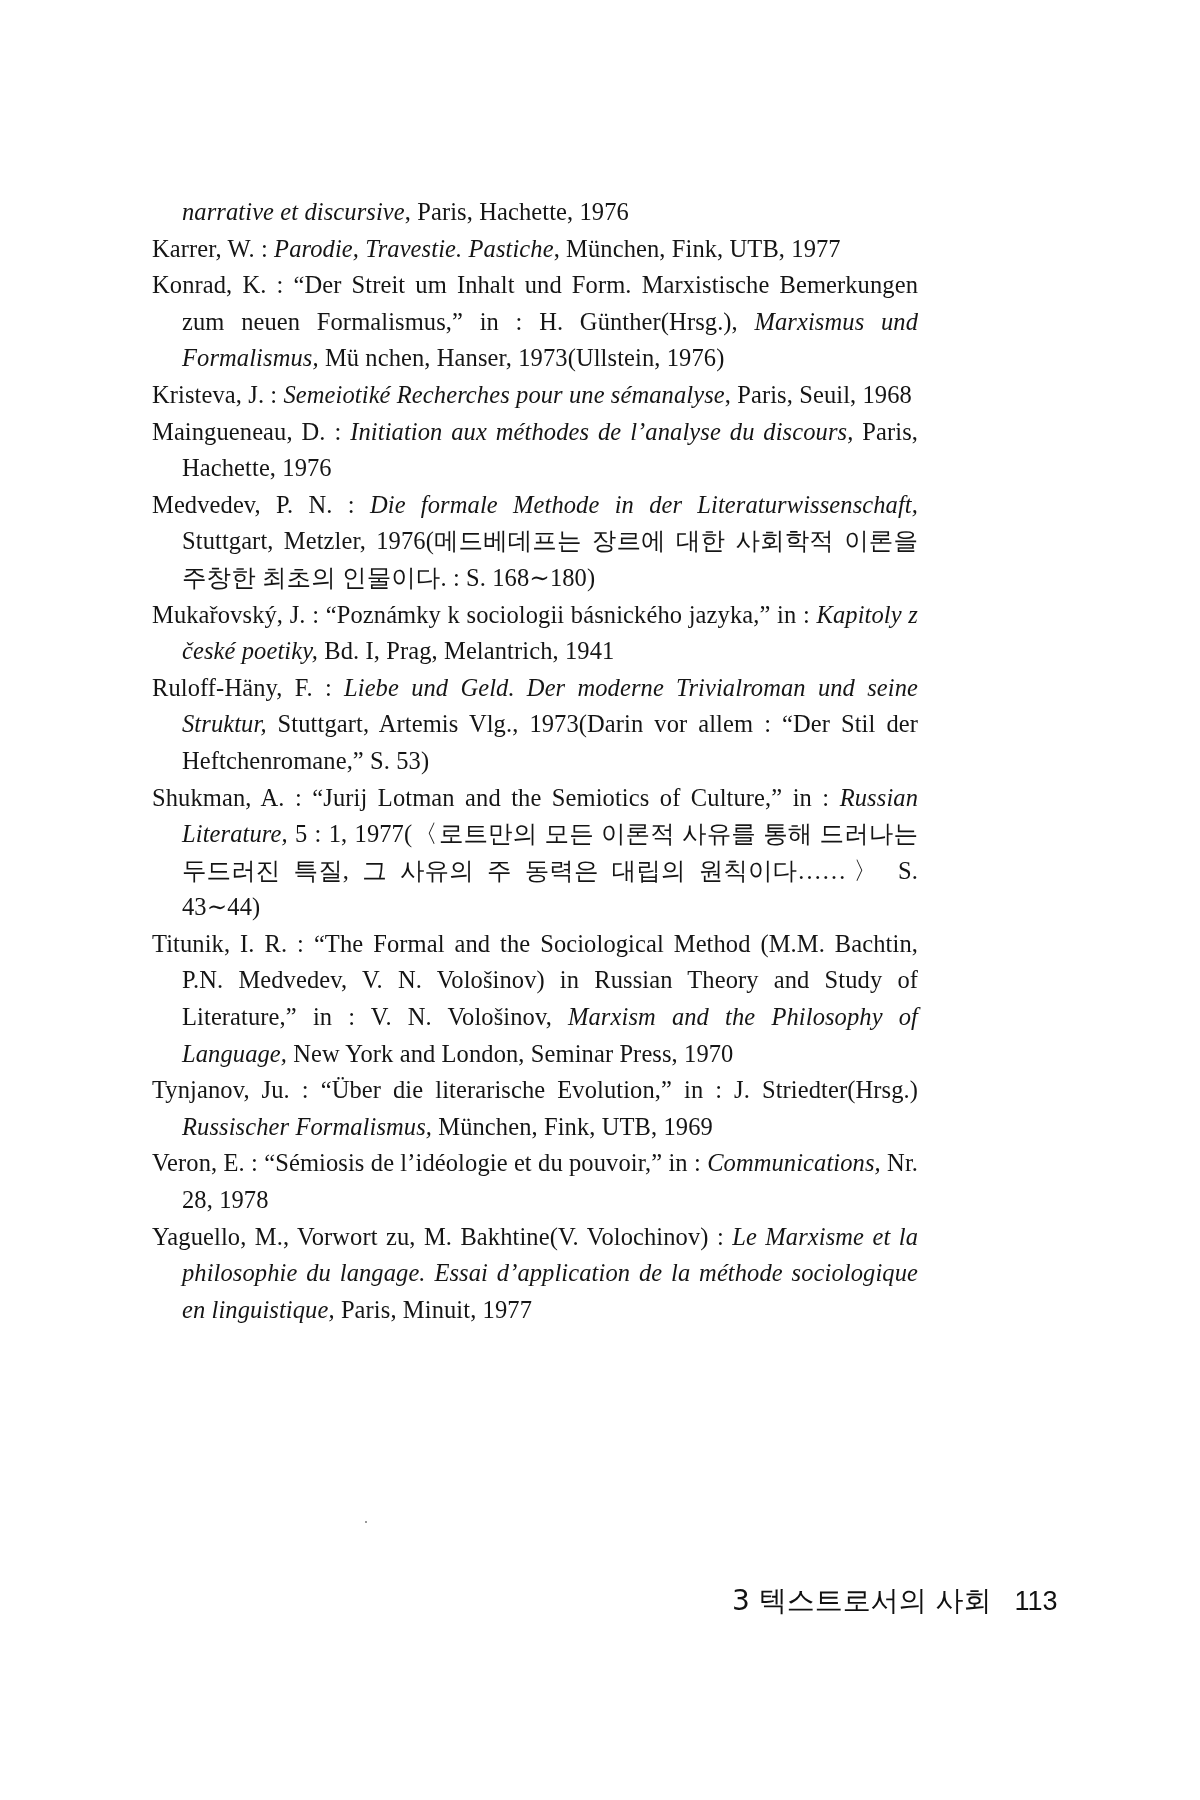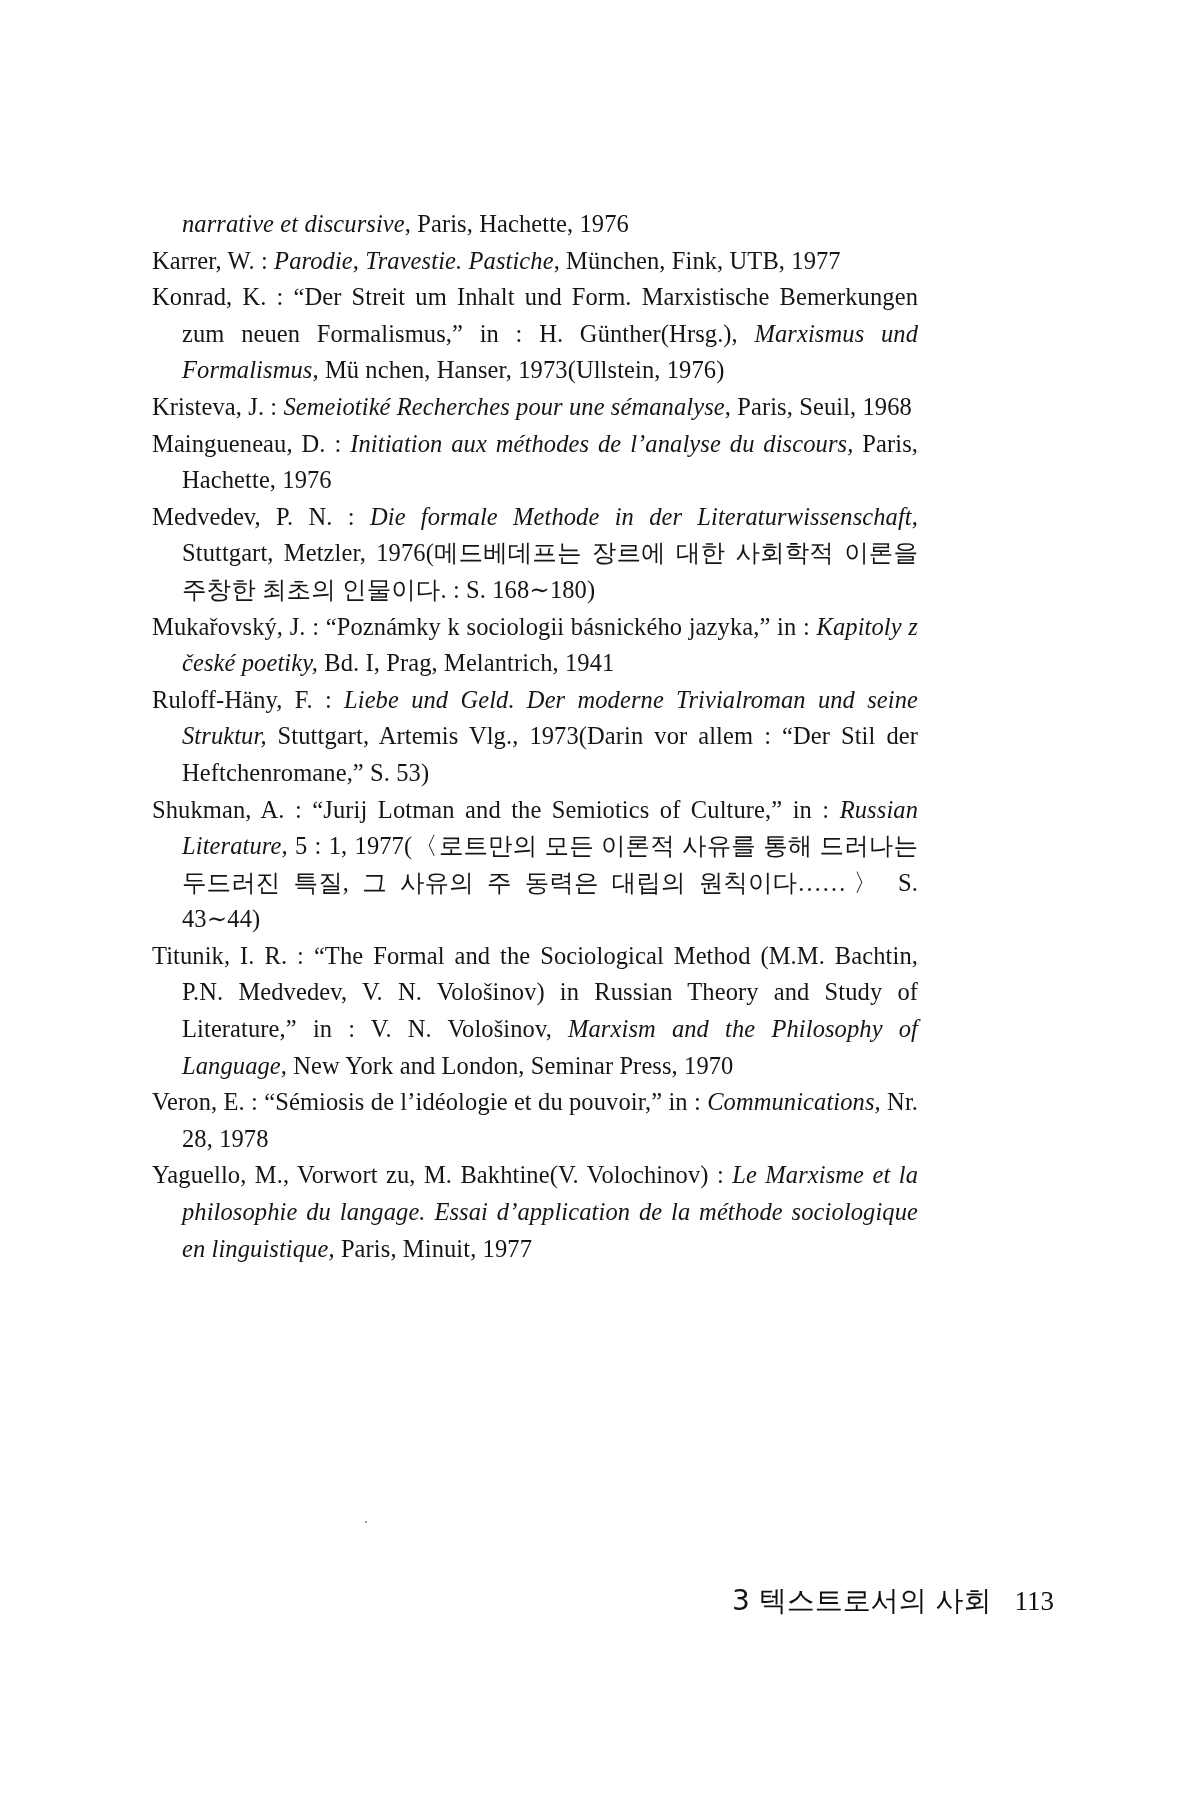--- a/index.html
+++ b/index.html
@@ -1,44 +1,45 @@
 <!DOCTYPE html>
 <html><head>
 <meta charset="utf-8">
 <style>
   html, body { margin: 0; padding: 0; background: #ffffff; }
   body { width: 1200px; height: 1800px; position: relative; overflow: hidden;
          font-family: "Liberation Serif", "DejaVu Serif", serif; color: #151515; }
   .page { position: absolute; left: 0; top: 0; width: 1200px; height: 1800px; }
-  .biblio { position: absolute; left: 152px; top: 206px; width: 766px; }
+  .biblio { position: absolute; left: 152px; top: 194px; width: 766px; }
   .entry { font-size: 24.5px; line-height: 36.6px; margin: 0; padding-left: 30px;
            text-indent: -30px; text-align: justify; letter-spacing: 0.1px; }
   .entry.cont { padding-left: 30px; text-indent: 0; }
   .entry i { font-style: italic; }
   .footer { position: absolute; left: 732px; top: 1582px; font-size: 28px;
             font-family: "DejaVu Sans", "Liberation Sans", sans-serif; color: #111; white-space: nowrap; }
-  .footer .num { font-family: Liberation Serif, serif; font-size: 27px; }
+  .footer .num { font-family: Liberation Sans, sans-serif; font-size: 27px; }
   .dot { position: absolute; left: 365px; top: 1521px; width: 2px; height: 2px; background:#999; }
 </style>
 </head>
 <body>
 
 <div class="page">
   <div class="biblio">
     <p class="entry cont"><i>narrative et discursive</i><span>, Paris, Hachette, 1976</span></p>
     <div id="entries">
         <p class="entry"><span>Karrer, W. : </span><i>Parodie, Travestie. Pastiche</i><span>, München, Fink, UTB, 1977</span></p>
         <p class="entry"><span>Konrad, K. : “Der Streit um Inhalt und Form. Marxistische Bemerkungen zum neuen Formalismus,” in : H. Günther(Hrsg.), </span><i>Marxismus und Formalismus,</i><span> Mü nchen, Hanser, 1973(Ullstein, 1976)</span></p>
         <p class="entry"><span>Kristeva, J. : </span><i>Semeiotiké Recherches pour une sémanalyse</i><span>, Paris, Seuil, 1968</span></p>
         <p class="entry"><span>Maingueneau, D. : </span><i>Initiation aux méthodes de l’analyse du discours,</i><span> Paris, Hachette, 1976</span></p>
         <p class="entry"><span>Medvedev, P. N. : </span><i>Die formale Methode in der Literaturwissenschaft,</i><span> Stuttgart, Metzler, 1976(메드베데프는 장르에 대한 사회학적 이론을 주창한 최초의 인물이다. : S. 168∼180)</span></p>
         <p class="entry"><span>Mukařovský, J. : “Poznámky k sociologii básnického jazyka,” in : </span><i>Kapitoly z české poetiky,</i><span> Bd. I, Prag, Melantrich, 1941</span></p>
         <p class="entry"><span>Ruloff-Häny, F. : </span><i>Liebe und Geld. Der moderne Trivialroman und seine Struktur,</i><span> Stuttgart, Artemis Vlg., 1973(Darin vor allem : “Der Stil der Heftchenromane,” S. 53)</span></p>
         <p class="entry"><span>Shukman, A. : “Jurij Lotman and the Semiotics of Culture,” in : </span><i>Russian Literature,</i><span> 5 : 1, 1977(〈로트만의 모든 이론적 사유를 통해 드러나는 두드러진 특질, 그 사유의 주 동력은 대립의 원칙이다……〉 S. 43∼44)</span></p>
         <p class="entry"><span>Titunik, I. R. : “The Formal and the Sociological Method (M.M. Bachtin, P.N. Medvedev, V. N. Vološinov) in Russian Theory and Study of Literature,” in : V. N. Vološinov, </span><i>Marxism and the Philosophy of Language,</i><span> New York and London, Seminar Press, 1970</span></p>
+        <p class="entry"><span>Tynjanov, Ju. : “Über die literarische Evolution,” in : J. Striedter(Hrsg.) </span><i>Russischer Formalismus,</i><span> München, Fink, UTB, 1969</span></p>
         <p class="entry"><span>Veron, E. : “Sémiosis de l’idéologie et du pouvoir,” in : </span><i>Communications,</i><span> Nr. 28, 1978</span></p>
         <p class="entry"><span>Yaguello, M., Vorwort zu, M. Bakhtine(V. Volochinov) : </span><i>Le Marxisme et la philosophie du langage. Essai d’application de la méthode sociologique en linguistique,</i><span> Paris, Minuit, 1977</span></p>
       </div>
   </div>
   <div class="dot"></div>
   <div class="footer">
     <span>3 텍스트로서의 사회</span>
     <span class="num" style="margin-left: 14px;">113</span>
   </div>
 </div>

